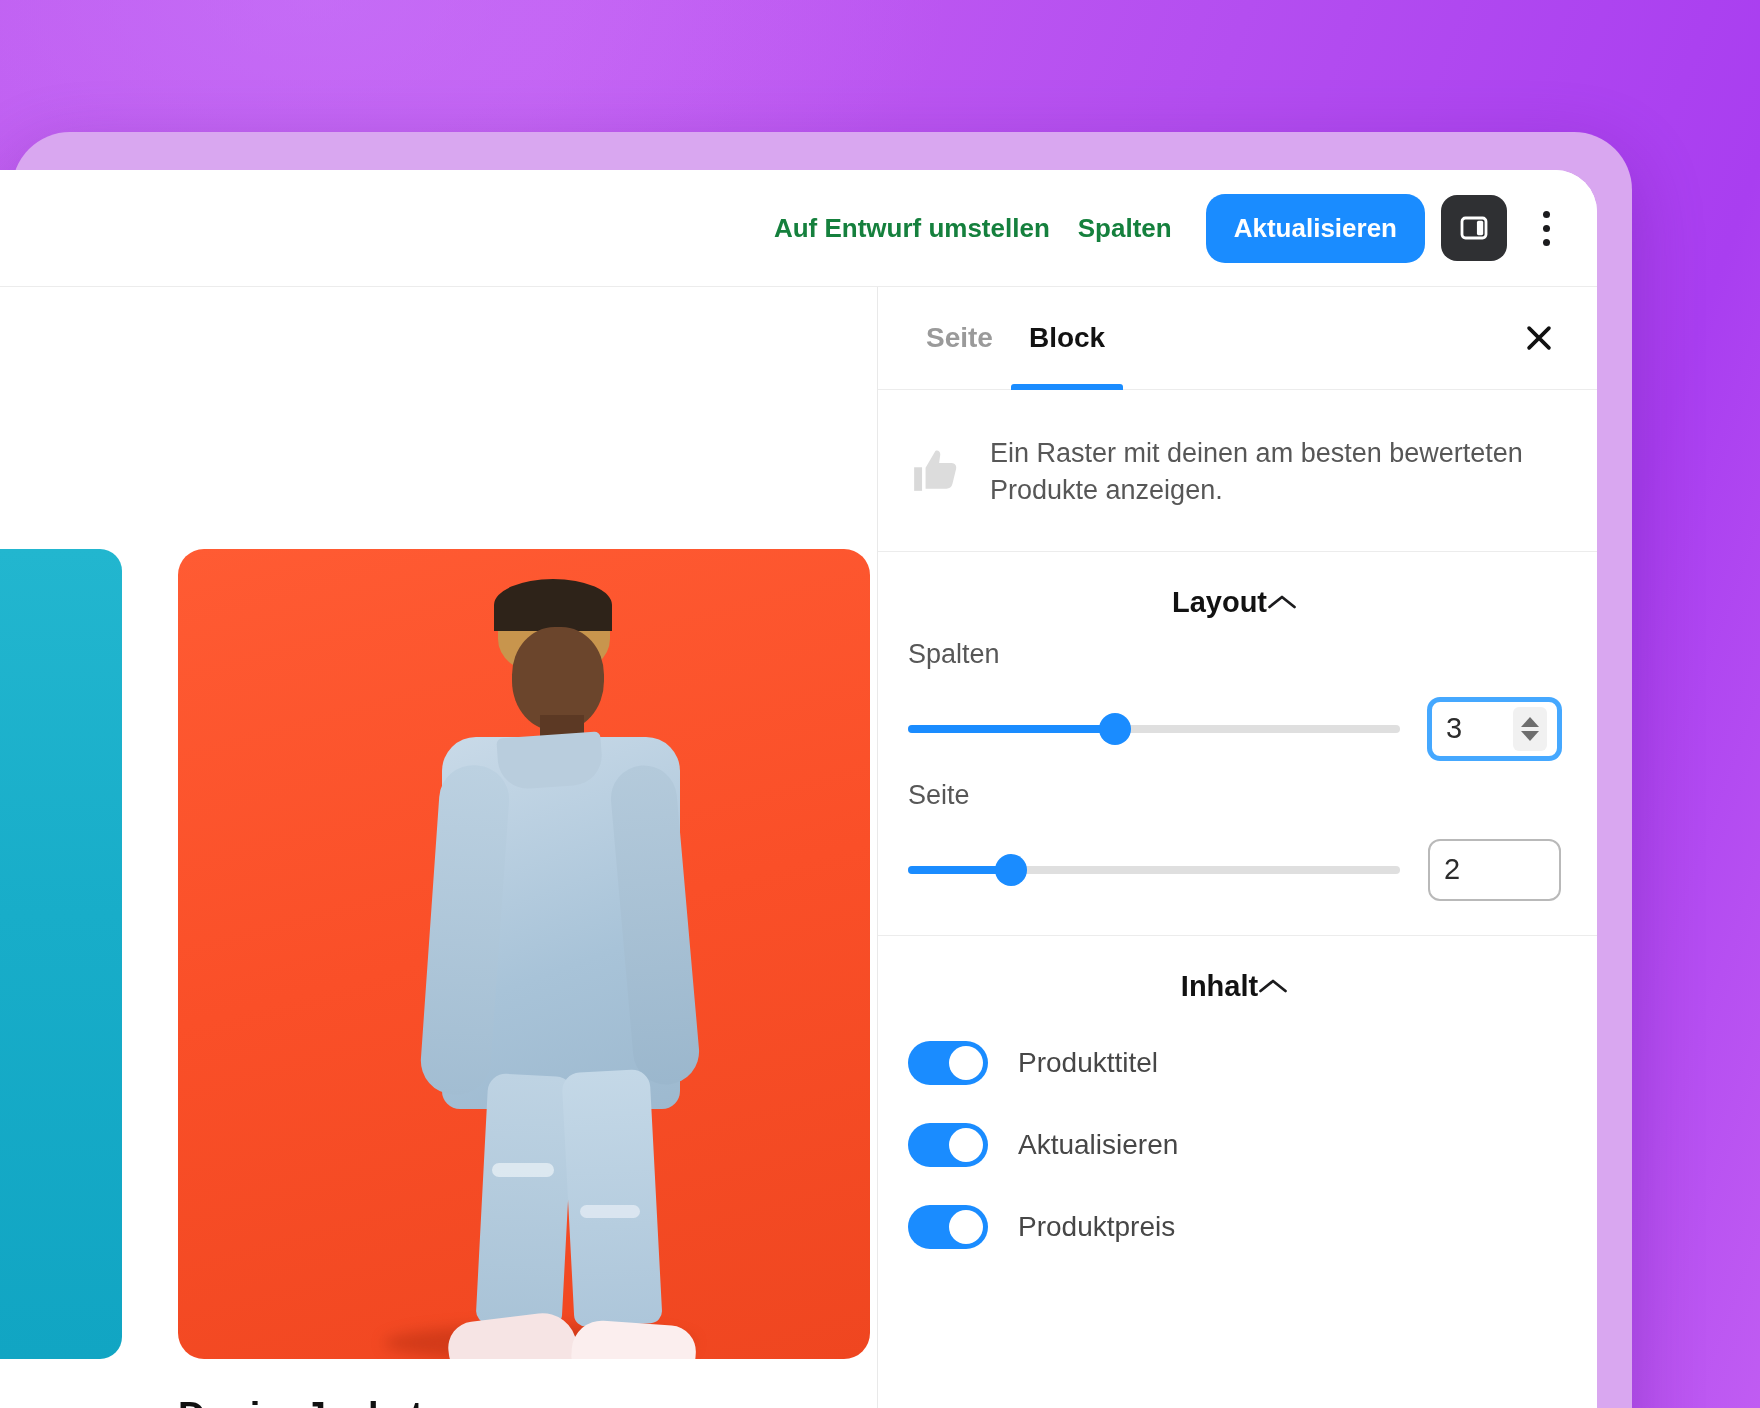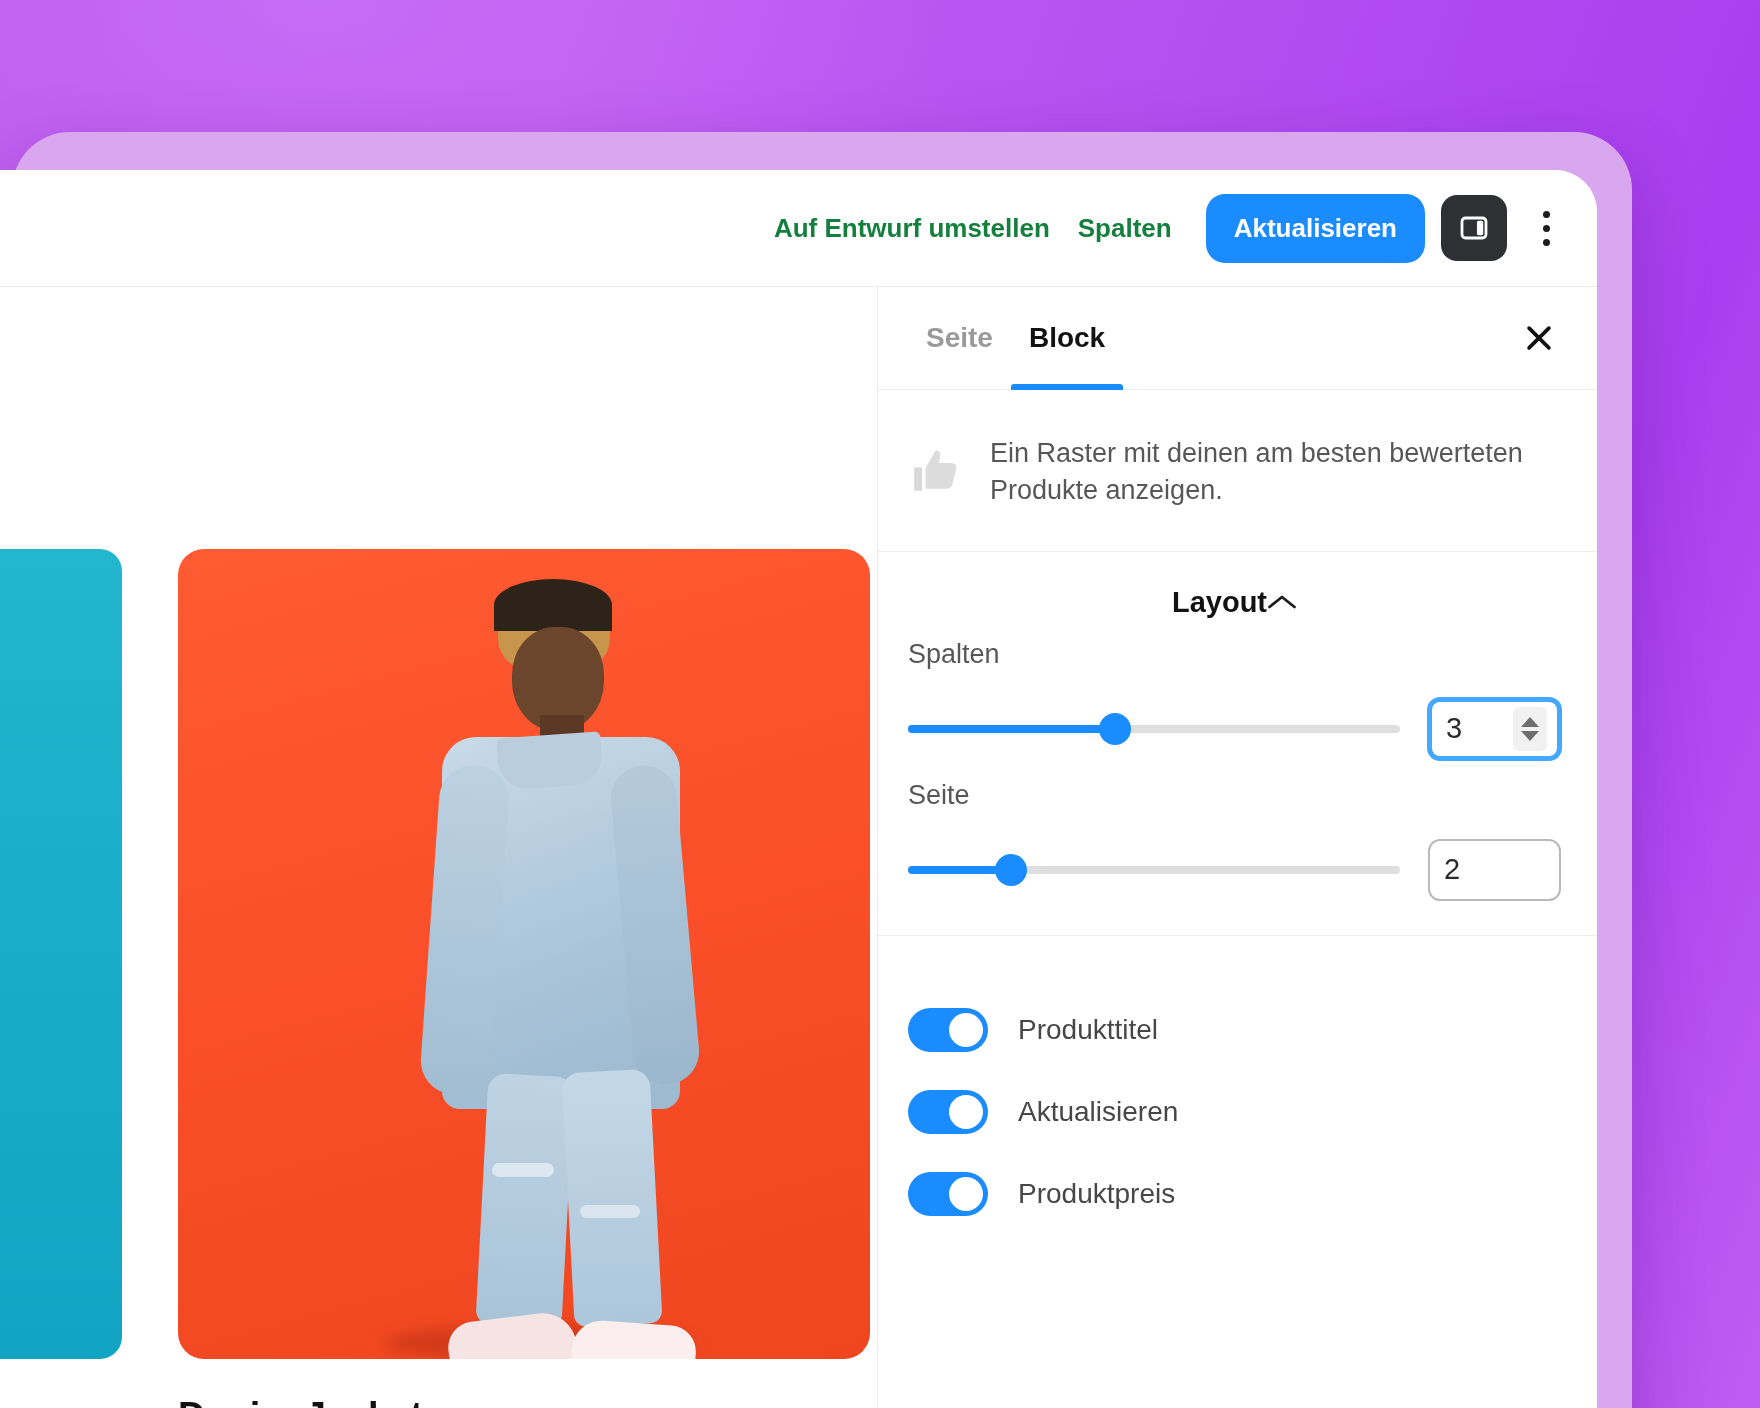--- a/index.html
+++ b/index.html
@@ -411,20 +411,26 @@
                 <div class="thumb" style="left:21%"></div>
               </div>
               <div class="numbox">
                 <span class="val">2</span>
               </div>
             </div>
           </div>
         </div>
 
         <div class="section" style="border-bottom:none">
+          <div class="section-head">
+            <span class="section-title">Inhalt</span>
+            <svg class="chev" viewBox="0 0 24 14">
+              <path d="M2 11 L12 3 L22 11" fill="none" stroke="#1c1c1e" stroke-width="2.2" stroke-linecap="round" stroke-linejoin="round"></path>
+            </svg>
+          </div>
 
           <div class="toggle-row">
             <span class="toggle">
               <span class="knob"></span>
             </span>
             <span class="toggle-label">Produkttitel</span>
           </div>
 
           <div class="toggle-row">
             <span class="toggle">

